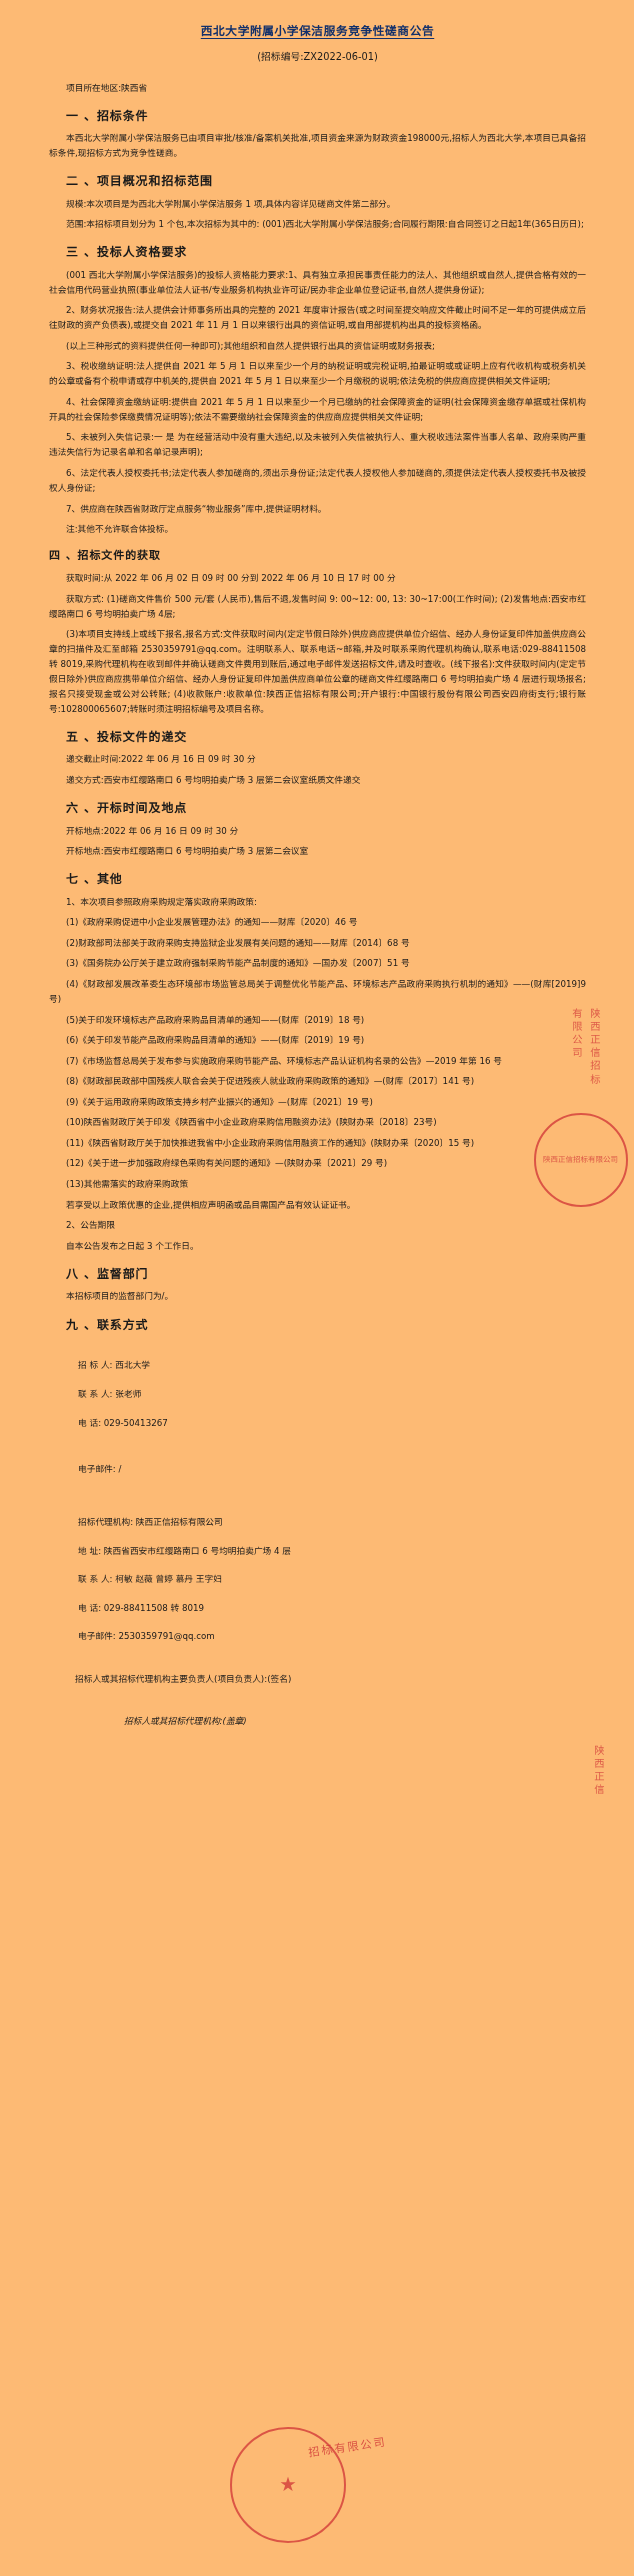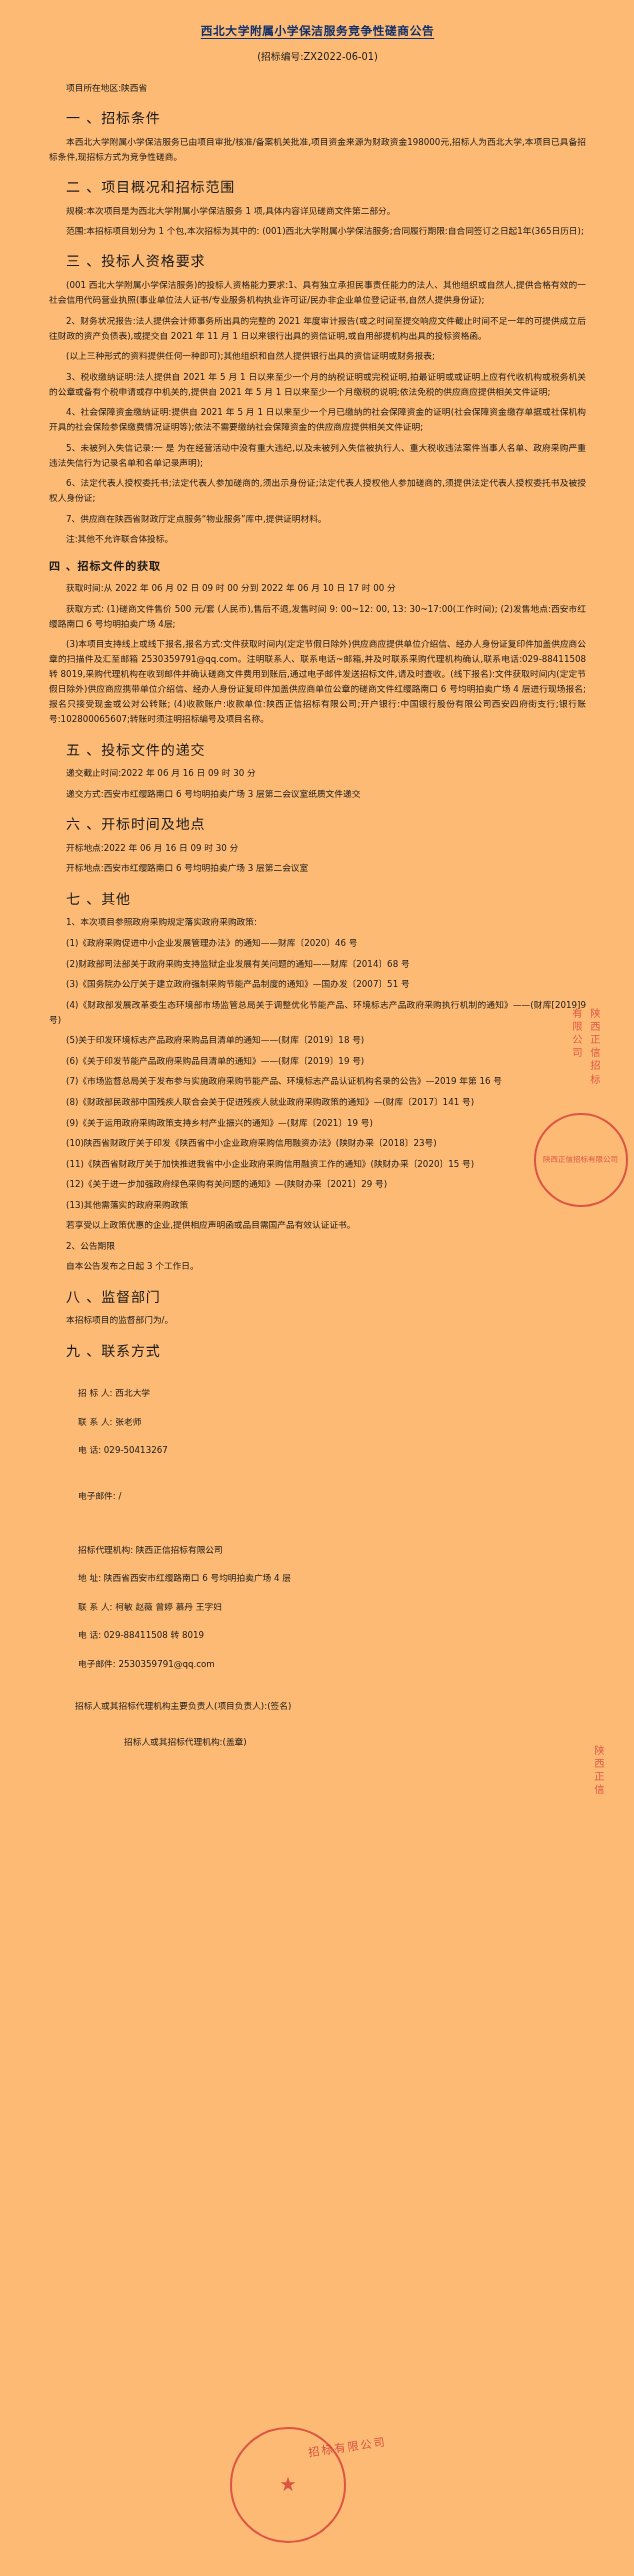--- a/index.html
+++ b/index.html
@@ -39,22 +39,22 @@
   }
   p {
     margin: 0 0 5.6px 0;
     font-size: 8.7px;
     line-height: 1.72;
     text-align: justify;
   }
   .ind1 { text-indent: 17px; }
   .sec {
     margin: 10.3px 0 4.7px 0;
-    font-size: 14px;
-    font-weight: normal;
+    font-size: 12px;
+    font-weight: bold;
     text-indent: 17px;
     letter-spacing: 0.9px;
   }
   .sec-center {
     margin: 10.3px 0 4.7px 0;
     font-size: 11px;
     font-weight: bold;
     text-align: left;
     letter-spacing: 0.9px;
   }
@@ -66,22 +66,23 @@
   }
   .sig-line {
     font-size: 8.7px;
     line-height: 2.2;
     margin: 25px 0 0 0;
     text-indent: 26px;
   }
   .sig-line2 {
     font-size: 8.7px;
     line-height: 2.2;
-    margin: 16px 0 0 0;
+    margin: 23px 0 0 0;
     text-indent: 75px;
+    font-style: italic;
   }
   .gap-s { height: 5.6px; }
   .gap-m { height: 13px; }
 
   
   .seal {
     position: absolute;
     pointer-events: none;
     border-radius: 50%;
     border: 2.3px solid #cf2f33;

